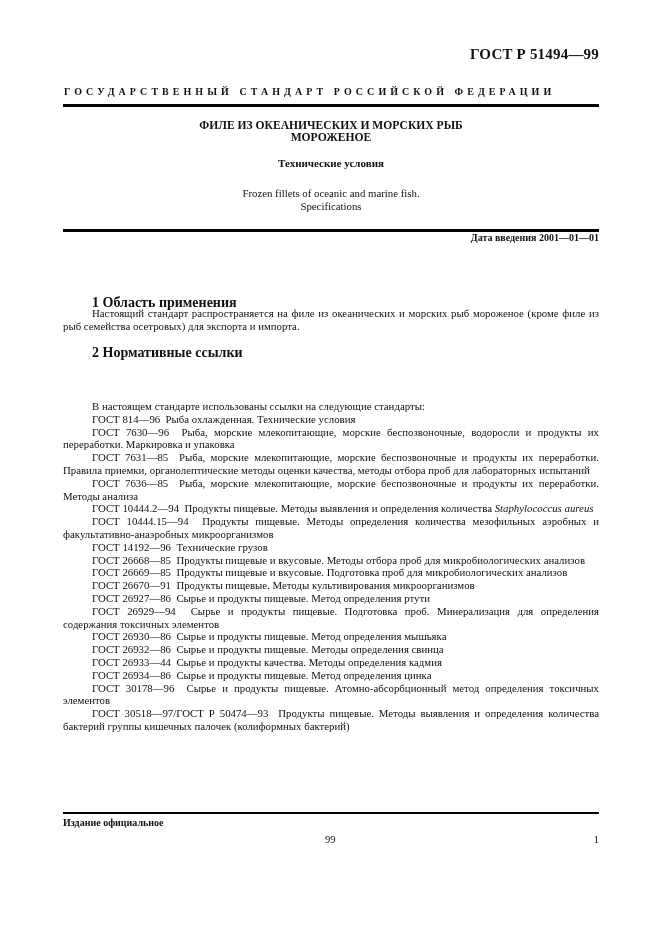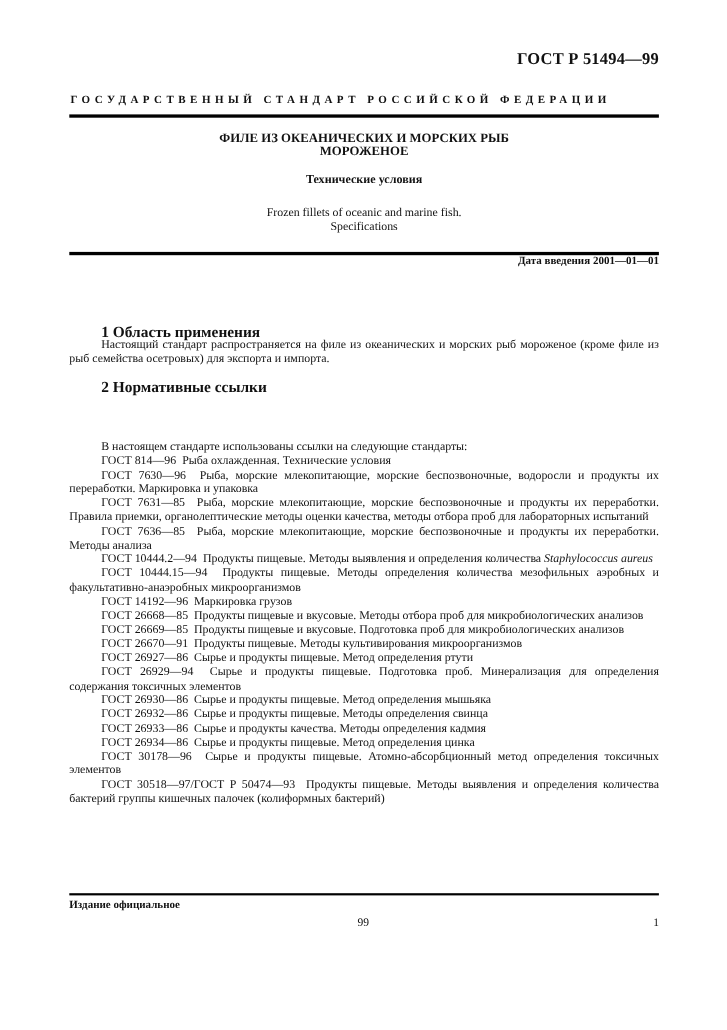--- a/index.html
+++ b/index.html
@@ -66,29 +66,29 @@
 <div class="abs section-head sec2">2  Нормативные ссылки</div>
 <div class="abs para refs">
   <div class="line">В настоящем стандарте использованы ссылки на следующие стандарты:</div>
   <div id="refs-container">
       <div class="line"><span>ГОСТ 814—96</span>&nbsp; <span>Рыба охлажденная. Технические условия</span></div>
       <div class="line"><span>ГОСТ 7630—96</span>&nbsp; <span>Рыба, морские млекопитающие, морские беспозвоночные, водоросли и продукты их переработки. Маркировка и упаковка</span></div>
       <div class="line"><span>ГОСТ 7631—85</span>&nbsp; <span>Рыба, морские млекопитающие, морские беспозвоночные и продукты их переработки. Правила приемки, органолептические методы оценки качества, методы отбора проб для лабораторных испытаний</span></div>
       <div class="line"><span>ГОСТ 7636—85</span>&nbsp; <span>Рыба, морские млекопитающие, морские беспозвоночные  и продукты их переработки. Методы анализа</span></div>
       <div class="line"><span>ГОСТ 10444.2—94</span>&nbsp; <span>Продукты пищевые. Методы выявления и определения количества</span> <i>Staphylococcus aureus</i></div>
       <div class="line"><span>ГОСТ 10444.15—94</span>&nbsp; <span>Продукты пищевые. Методы определения количества мезофильных аэробных и факультативно-анаэробных микроорганизмов</span></div>
-      <div class="line"><span>ГОСТ 14192—96</span>&nbsp; <span>Маркировка грузов</span></div>
+      <div class="line"><span>ГОСТ 14192—96</span>&nbsp; <span>Технические грузов</span></div>
       <div class="line"><span>ГОСТ 26668—85</span>&nbsp; <span>Продукты пищевые и вкусовые. Методы отбора проб для микробиологических анализов</span></div>
       <div class="line"><span>ГОСТ 26669—85</span>&nbsp; <span>Продукты пищевые и вкусовые. Подготовка проб для микробиологических анализов</span></div>
       <div class="line"><span>ГОСТ 26670—91</span>&nbsp; <span>Продукты пищевые. Методы культивирования микроорганизмов</span></div>
       <div class="line"><span>ГОСТ 26927—86</span>&nbsp; <span>Сырье и продукты пищевые. Метод определения ртути</span></div>
       <div class="line"><span>ГОСТ 26929—94</span>&nbsp; <span>Сырье и продукты пищевые. Подготовка проб. Минерализация для определения содержания токсичных элементов</span></div>
       <div class="line"><span>ГОСТ 26930—86</span>&nbsp; <span>Сырье и продукты пищевые. Метод определения мышьяка</span></div>
       <div class="line"><span>ГОСТ 26932—86</span>&nbsp; <span>Сырье и продукты пищевые. Методы определения свинца</span></div>
-      <div class="line"><span>ГОСТ 26933—86</span>&nbsp; <span>Сырье и продукты качества. Методы определения кадмия</span></div>
+      <div class="line"><span>ГОСТ 26933—44</span>&nbsp; <span>Сырье и продукты качества. Методы определения кадмия</span></div>
       <div class="line"><span>ГОСТ 26934—86</span>&nbsp; <span>Сырье и продукты пищевые. Метод определения цинка</span></div>
       <div class="line"><span>ГОСТ 30178—96</span>&nbsp; <span>Сырье и продукты пищевые. Атомно-абсорбционный метод определения токсичных элементов</span></div>
       <div class="line"><span>ГОСТ 30518—97/ГОСТ Р 50474—93</span>&nbsp; <span>Продукты пищевые. Методы выявления и определения количества бактерий группы кишечных палочек (колиформных бактерий)</span></div>
     </div>
 </div>
 
 <div class="abs rule rule-bottom"></div>
 <div class="abs edition">Издание официальное</div>
 <div class="abs page-num">99</div>
 <div class="abs sheet-num">1</div>

